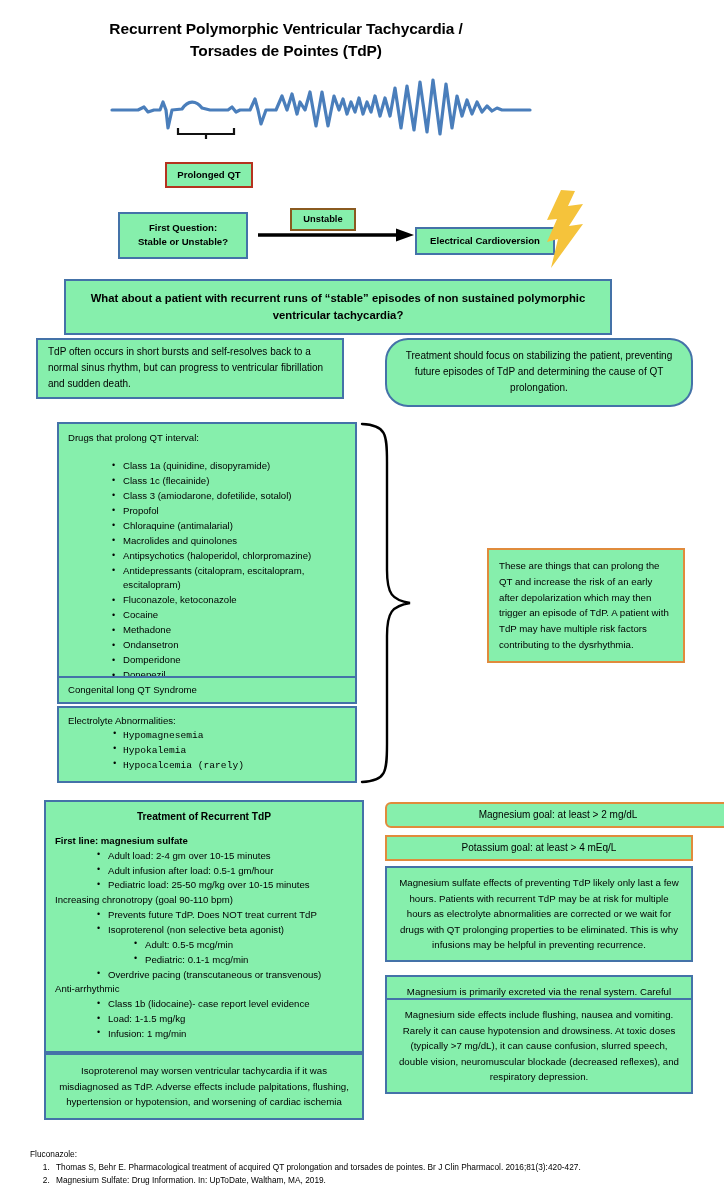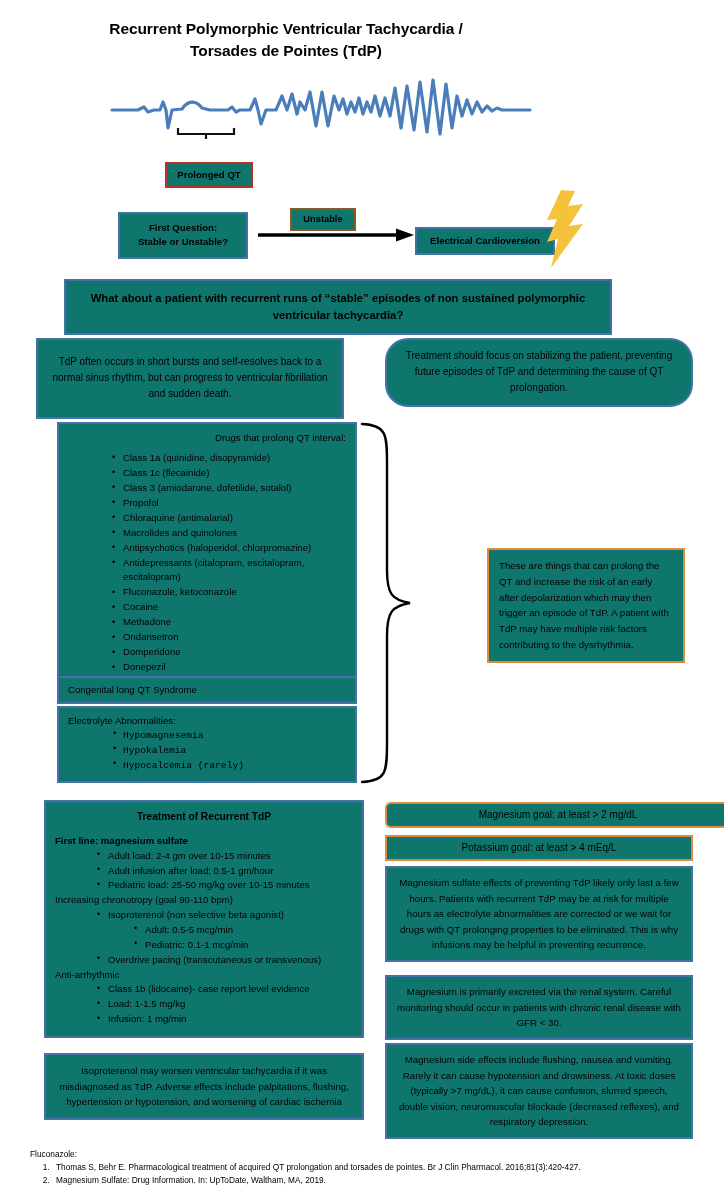--- a/index.html
+++ b/index.html
@@ -34,21 +34,21 @@
 
   .qt-bracket {
     position: absolute;
     top: 126px; left: 176px;
     width: 60px; height: 14px;
   }
 
   .box {
     position: absolute;
     border: 2px solid #4472a8;
-    background: #0f766e;
+    background: #86efac;
     font-size: 9.6px;
     line-height: 1.42;
     padding: 5px 7px;
   }
   .box.orange { border-color: #e08b3c; }
   .box.red    { border-color: #b5331f; }
   .box.brown  { border-color: #8a5a20; }
 
   
   #prolonged-qt {
@@ -99,42 +99,41 @@
     padding: 9px 16px;
     font-weight: bold;
     font-size: 11.3px;
     text-align: center;
     line-height: 1.5;
   }
 
   
   #tdp-bursts {
     top: 338px; left: 36px; width: 308px;
-    padding: 14px 10px;
-    text-align: center;
+    padding: 4px 10px;
     font-size: 10px;
     line-height: 1.62;
   }
   #treatment-focus {
     top: 338px; left: 385px; width: 308px;
     padding: 8px 10px;
     text-align: center;
     font-size: 10px;
     line-height: 1.62;
     border-radius: 23px;
   }
 
   
   #drugs-box {
     top: 422px; left: 57px; width: 300px;
     padding: 7px 9px 9px 9px;
     font-size: 9.6px;
     line-height: 1.55;
   }
-  #drugs-box .hdr { margin-bottom: 5px; text-align: right; }
+  #drugs-box .hdr { margin-bottom: 13px; }
   #drugs-box ul {
     margin: 0; padding-left: 44px; list-style: none;
   }
   #drugs-box li {
     position: relative;
     padding-left: 11px;
     line-height: 1.56;
   }
   #drugs-box li:before {
     content: "\2022";
@@ -235,21 +234,21 @@
     line-height: 1.6;
   }
   #mag-renal {
     top: 975px; left: 385px; width: 308px;
     padding: 7px 10px;
     text-align: center;
     font-size: 9.7px;
     line-height: 1.6;
   }
   #mag-side-effects {
-    top: 1043px; left: 385px; width: 308px;
+    top: 998px; left: 385px; width: 308px;
     padding: 7px 10px;
     text-align: center;
     font-size: 9.7px;
     line-height: 1.6;
   }
 
   
   #references {
     position: absolute;
     top: 1148px; left: 30px; width: 680px;
@@ -380,20 +379,21 @@
 <div class="box" id="treatment-box">
   <div class="tx-title">Treatment of Recurrent TdP</div>
   <div class="lead">First line: magnesium sulfate</div>
   <ul>
     <li>Adult load: 2-4 gm over 10-15 minutes</li>
     <li>Adult infusion after load: 0.5-1 gm/hour</li>
     <li>Pediatric load: 25-50 mg/kg over 10-15 minutes</li>
   </ul>
   <div class="plain">Increasing chronotropy (goal 90-110 bpm)</div>
   <ul>
+    <li>Prevents future TdP. Does NOT treat current TdP</li>
     <li>
       <span>Isoproterenol (non selective beta agonist)</span>
       <ul>
         <li>Adult: 0.5-5 mcg/min</li>
         <li>Pediatric: 0.1-1 mcg/min</li>
       </ul>
     </li>
     <li>Overdrive pacing (transcutaneous or transvenous)</li>
   </ul>
   <div class="plain">Anti-arrhythmic</div>

